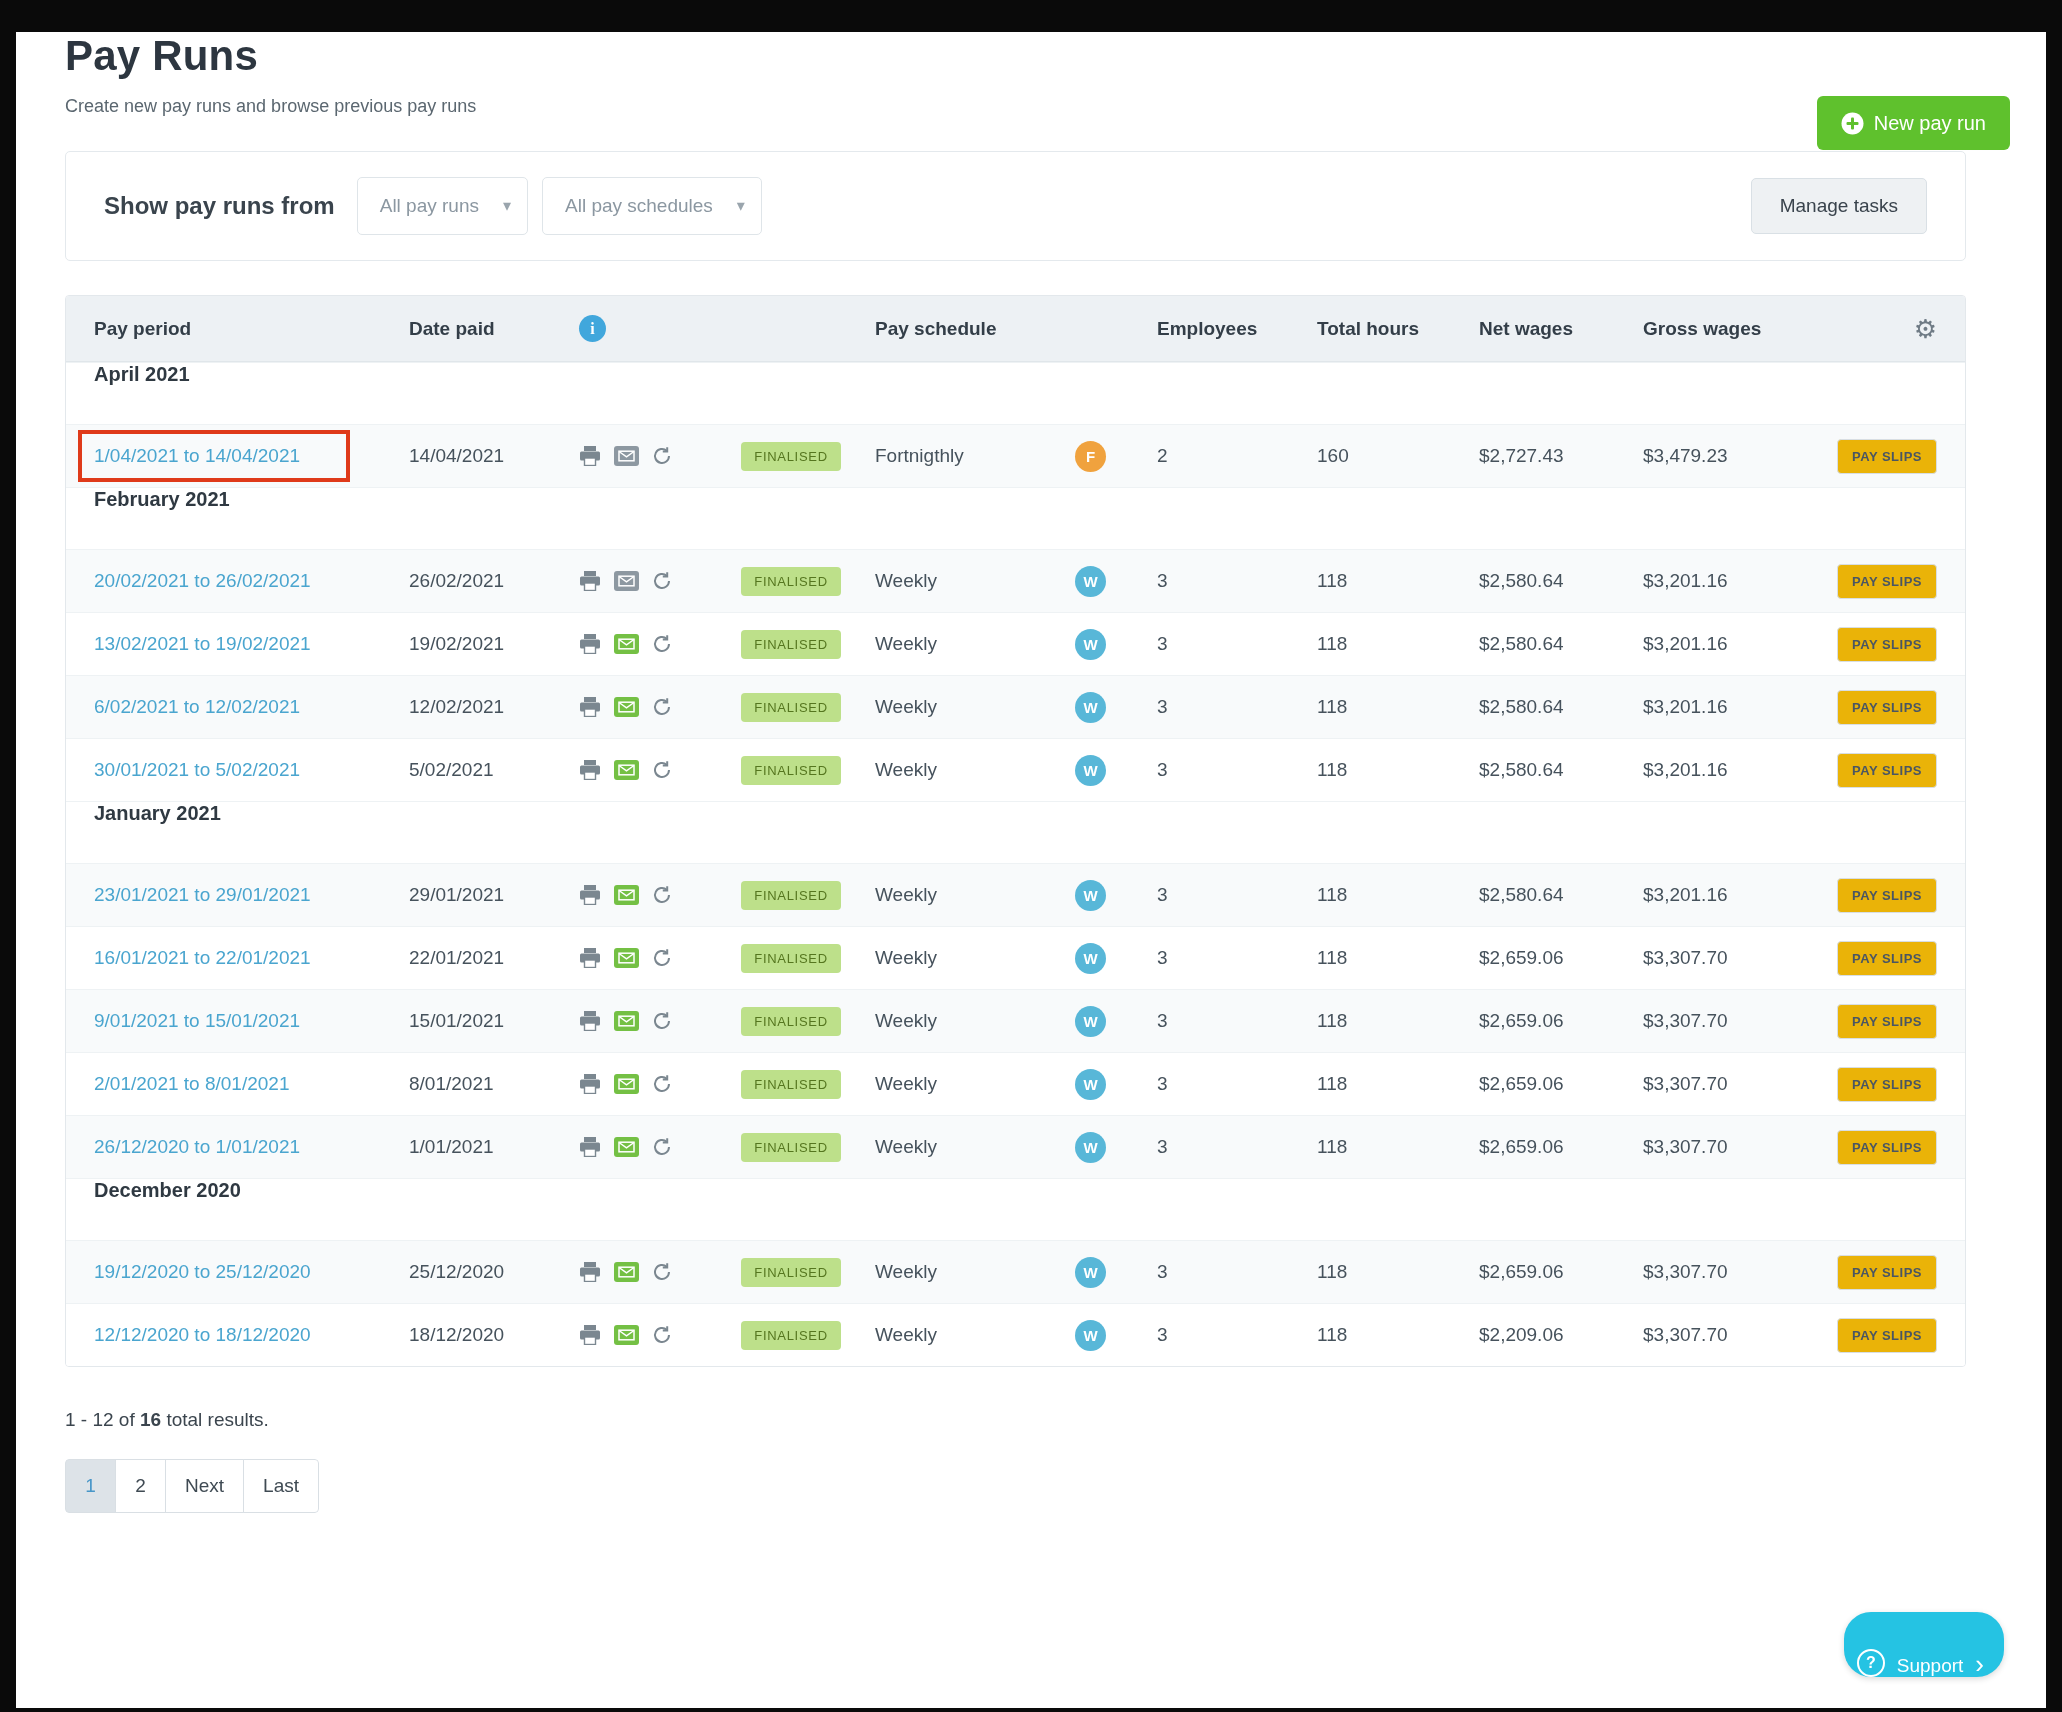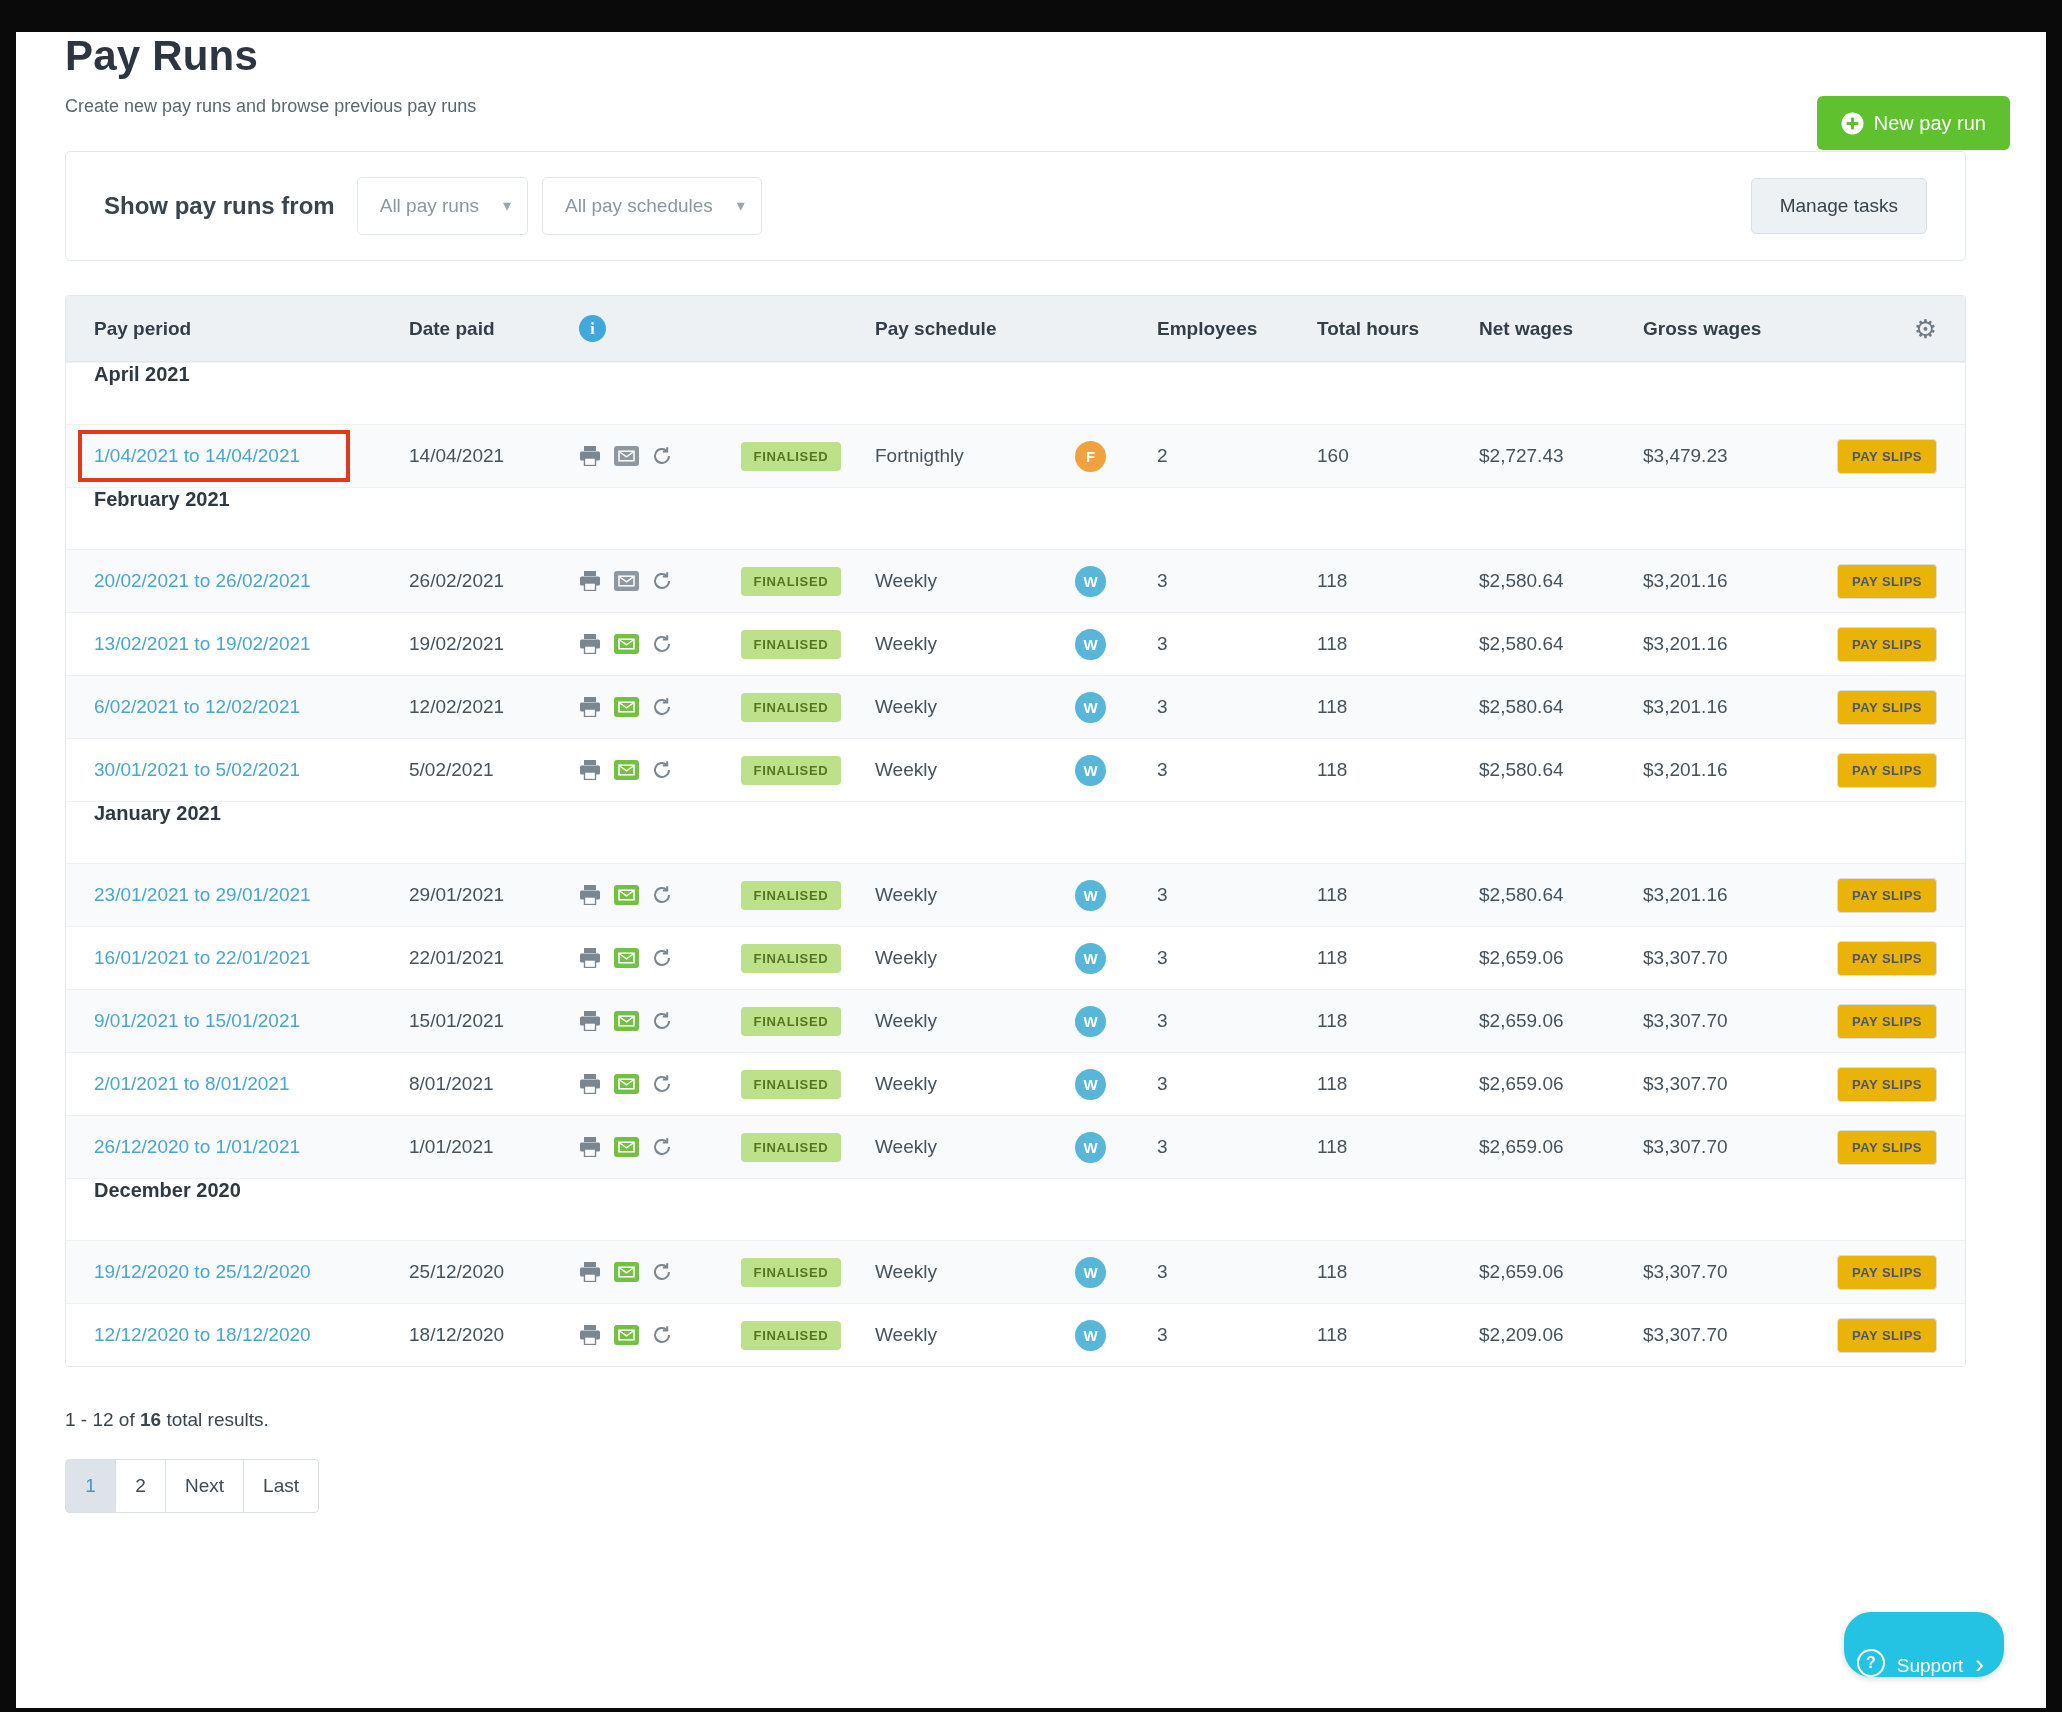--- a/index.html
+++ b/index.html
@@ -82,21 +82,21 @@
 
   .plink { color:#4aa5cf; text-decoration:none; cursor:pointer; }
 
   .c-icons { display:flex; align-items:center; gap:13px; }
   .rowicon { display:inline-flex; align-items:center; cursor:pointer; line-height:0; }
   .env-grey  .env-bg { fill:#8d98a1; }
   .env-green .env-bg { fill:#74c044; }
 
   .status-badge {
     display:inline-block; background:#bde08a; color:#55761f;
-    font-size:13px; font-weight:bold; letter-spacing:0.7px;
+    font-size:13px; font-weight:normal; letter-spacing:0.7px;
     padding:7px 13px; border-radius:4px;
   }
   .c-status { display:flex; justify-content:center; }
 
   .sbadge {
     width:31px; height:31px; border-radius:50%;
     display:inline-flex; align-items:center; justify-content:center;
     color:#fff; font-size:15px; font-weight:bold;
   }
   .badge-w { background:#58b7d8; }

